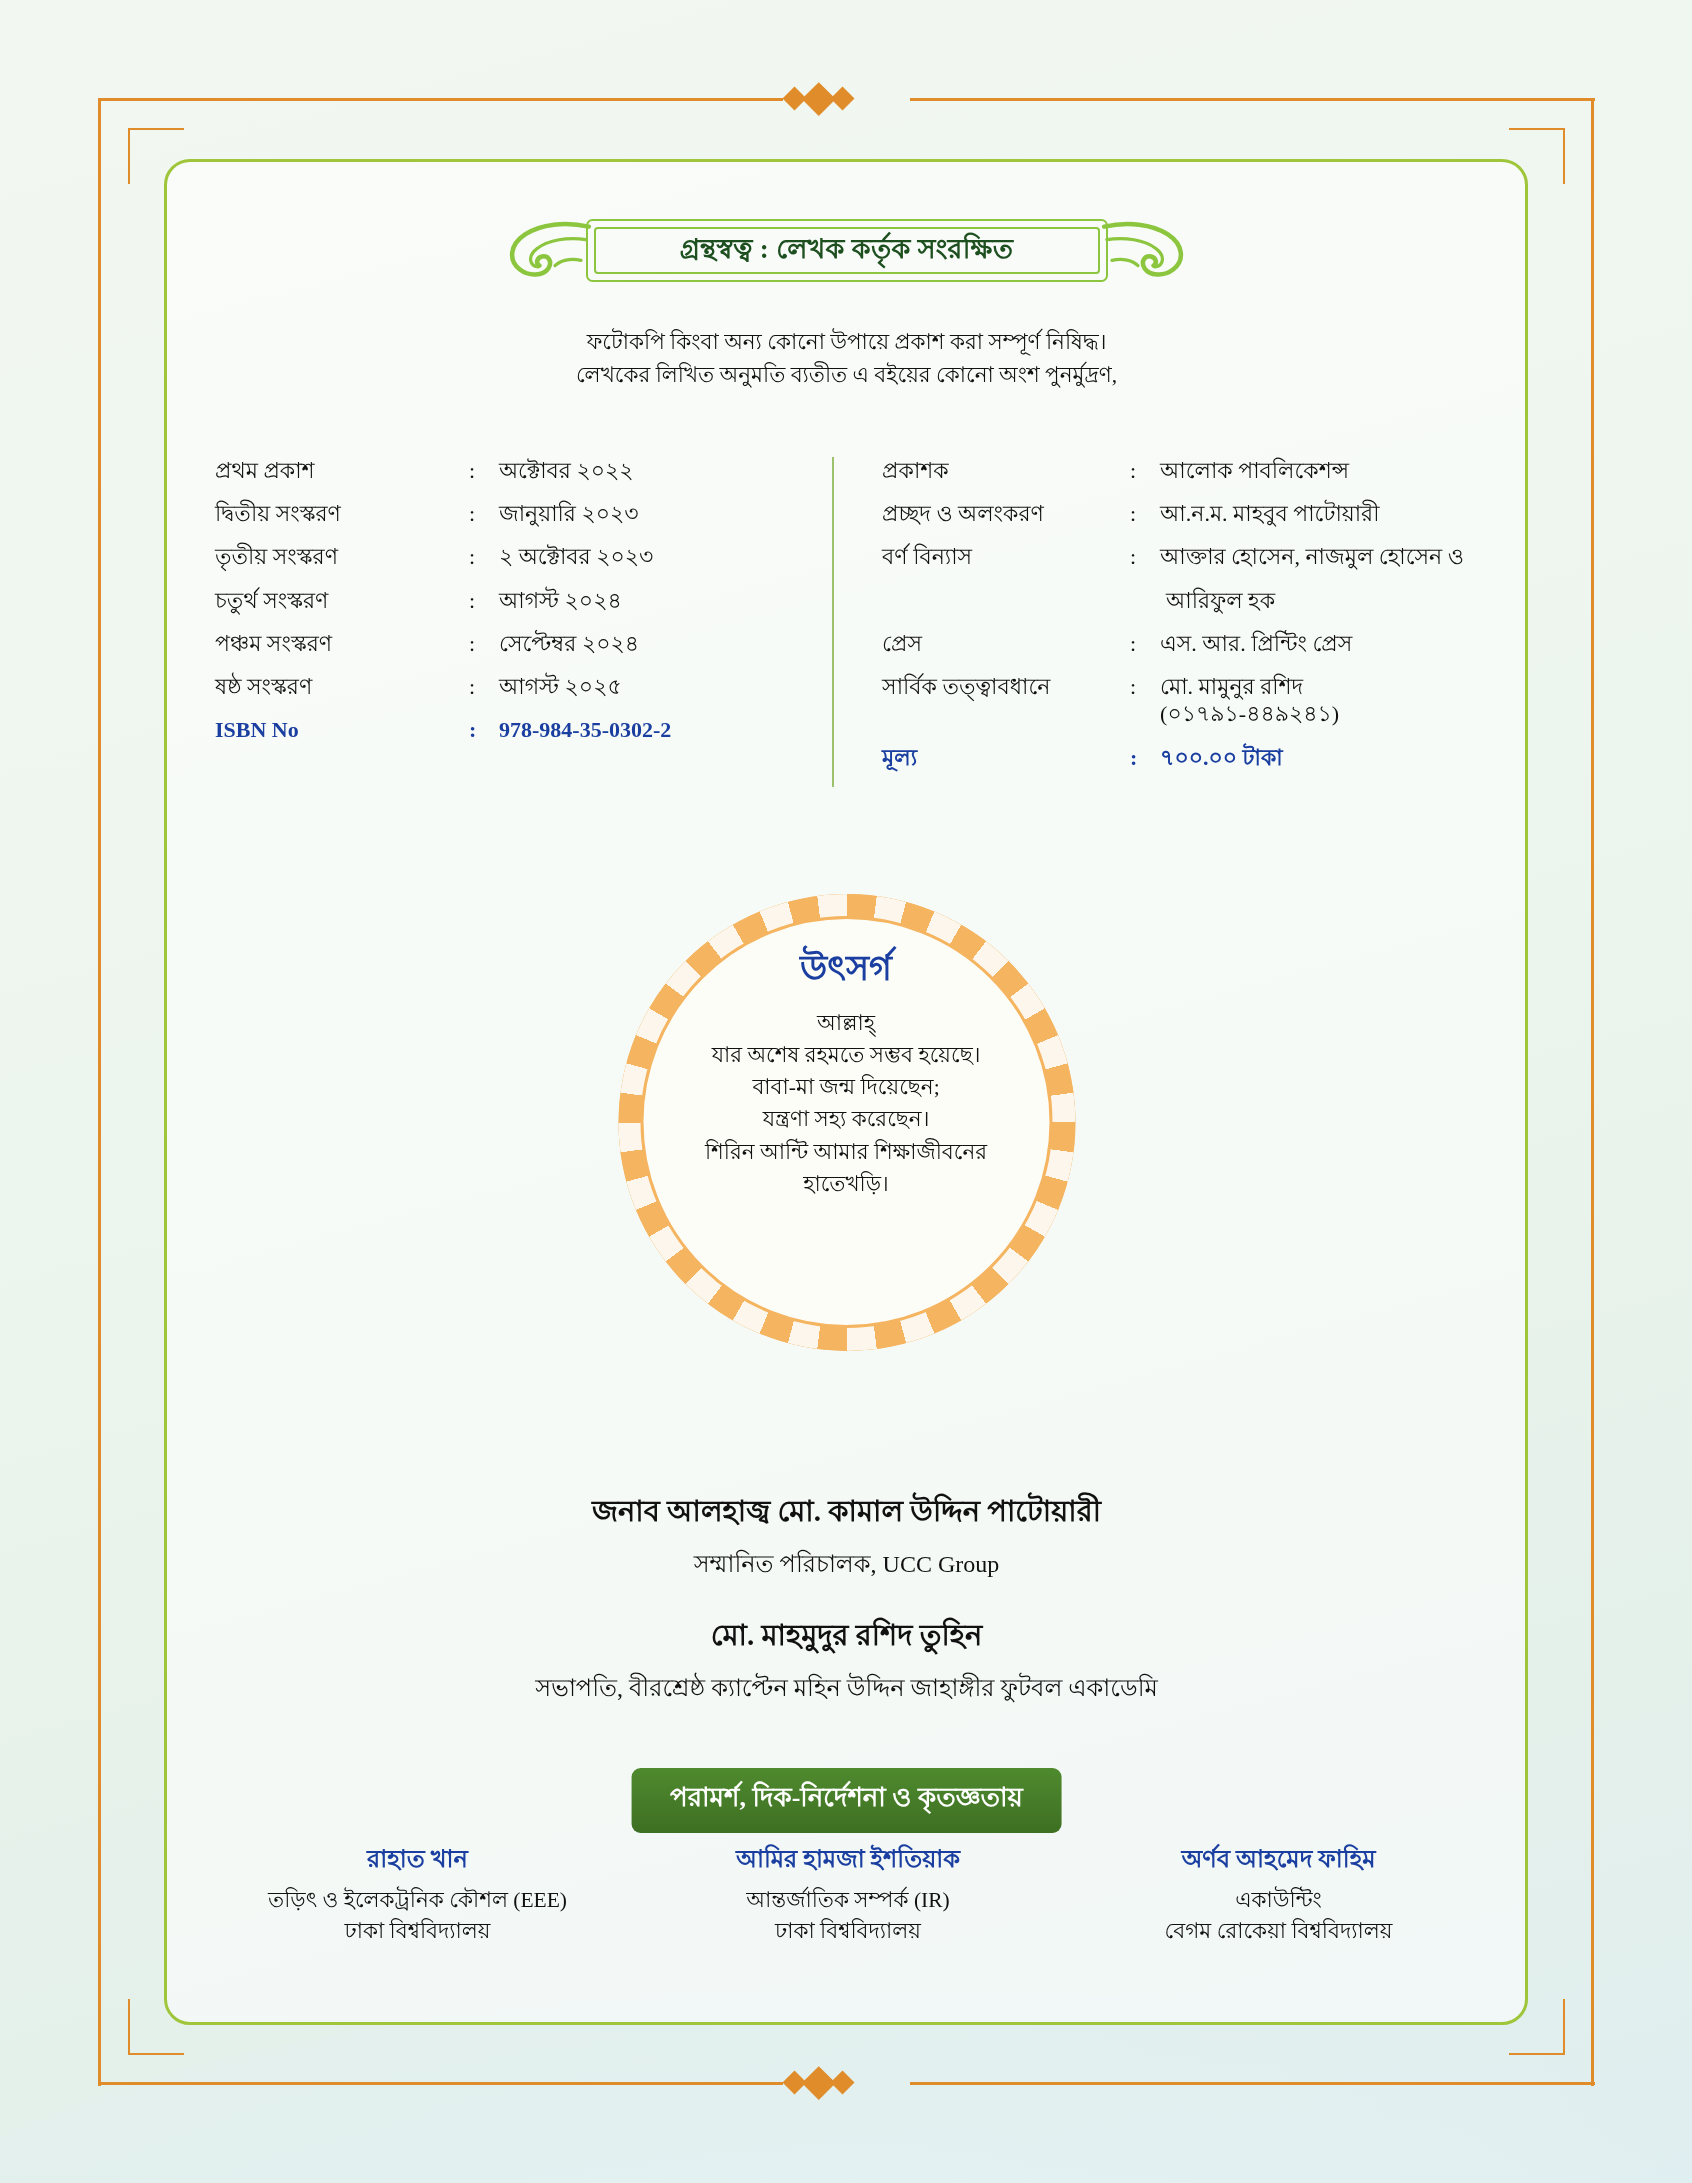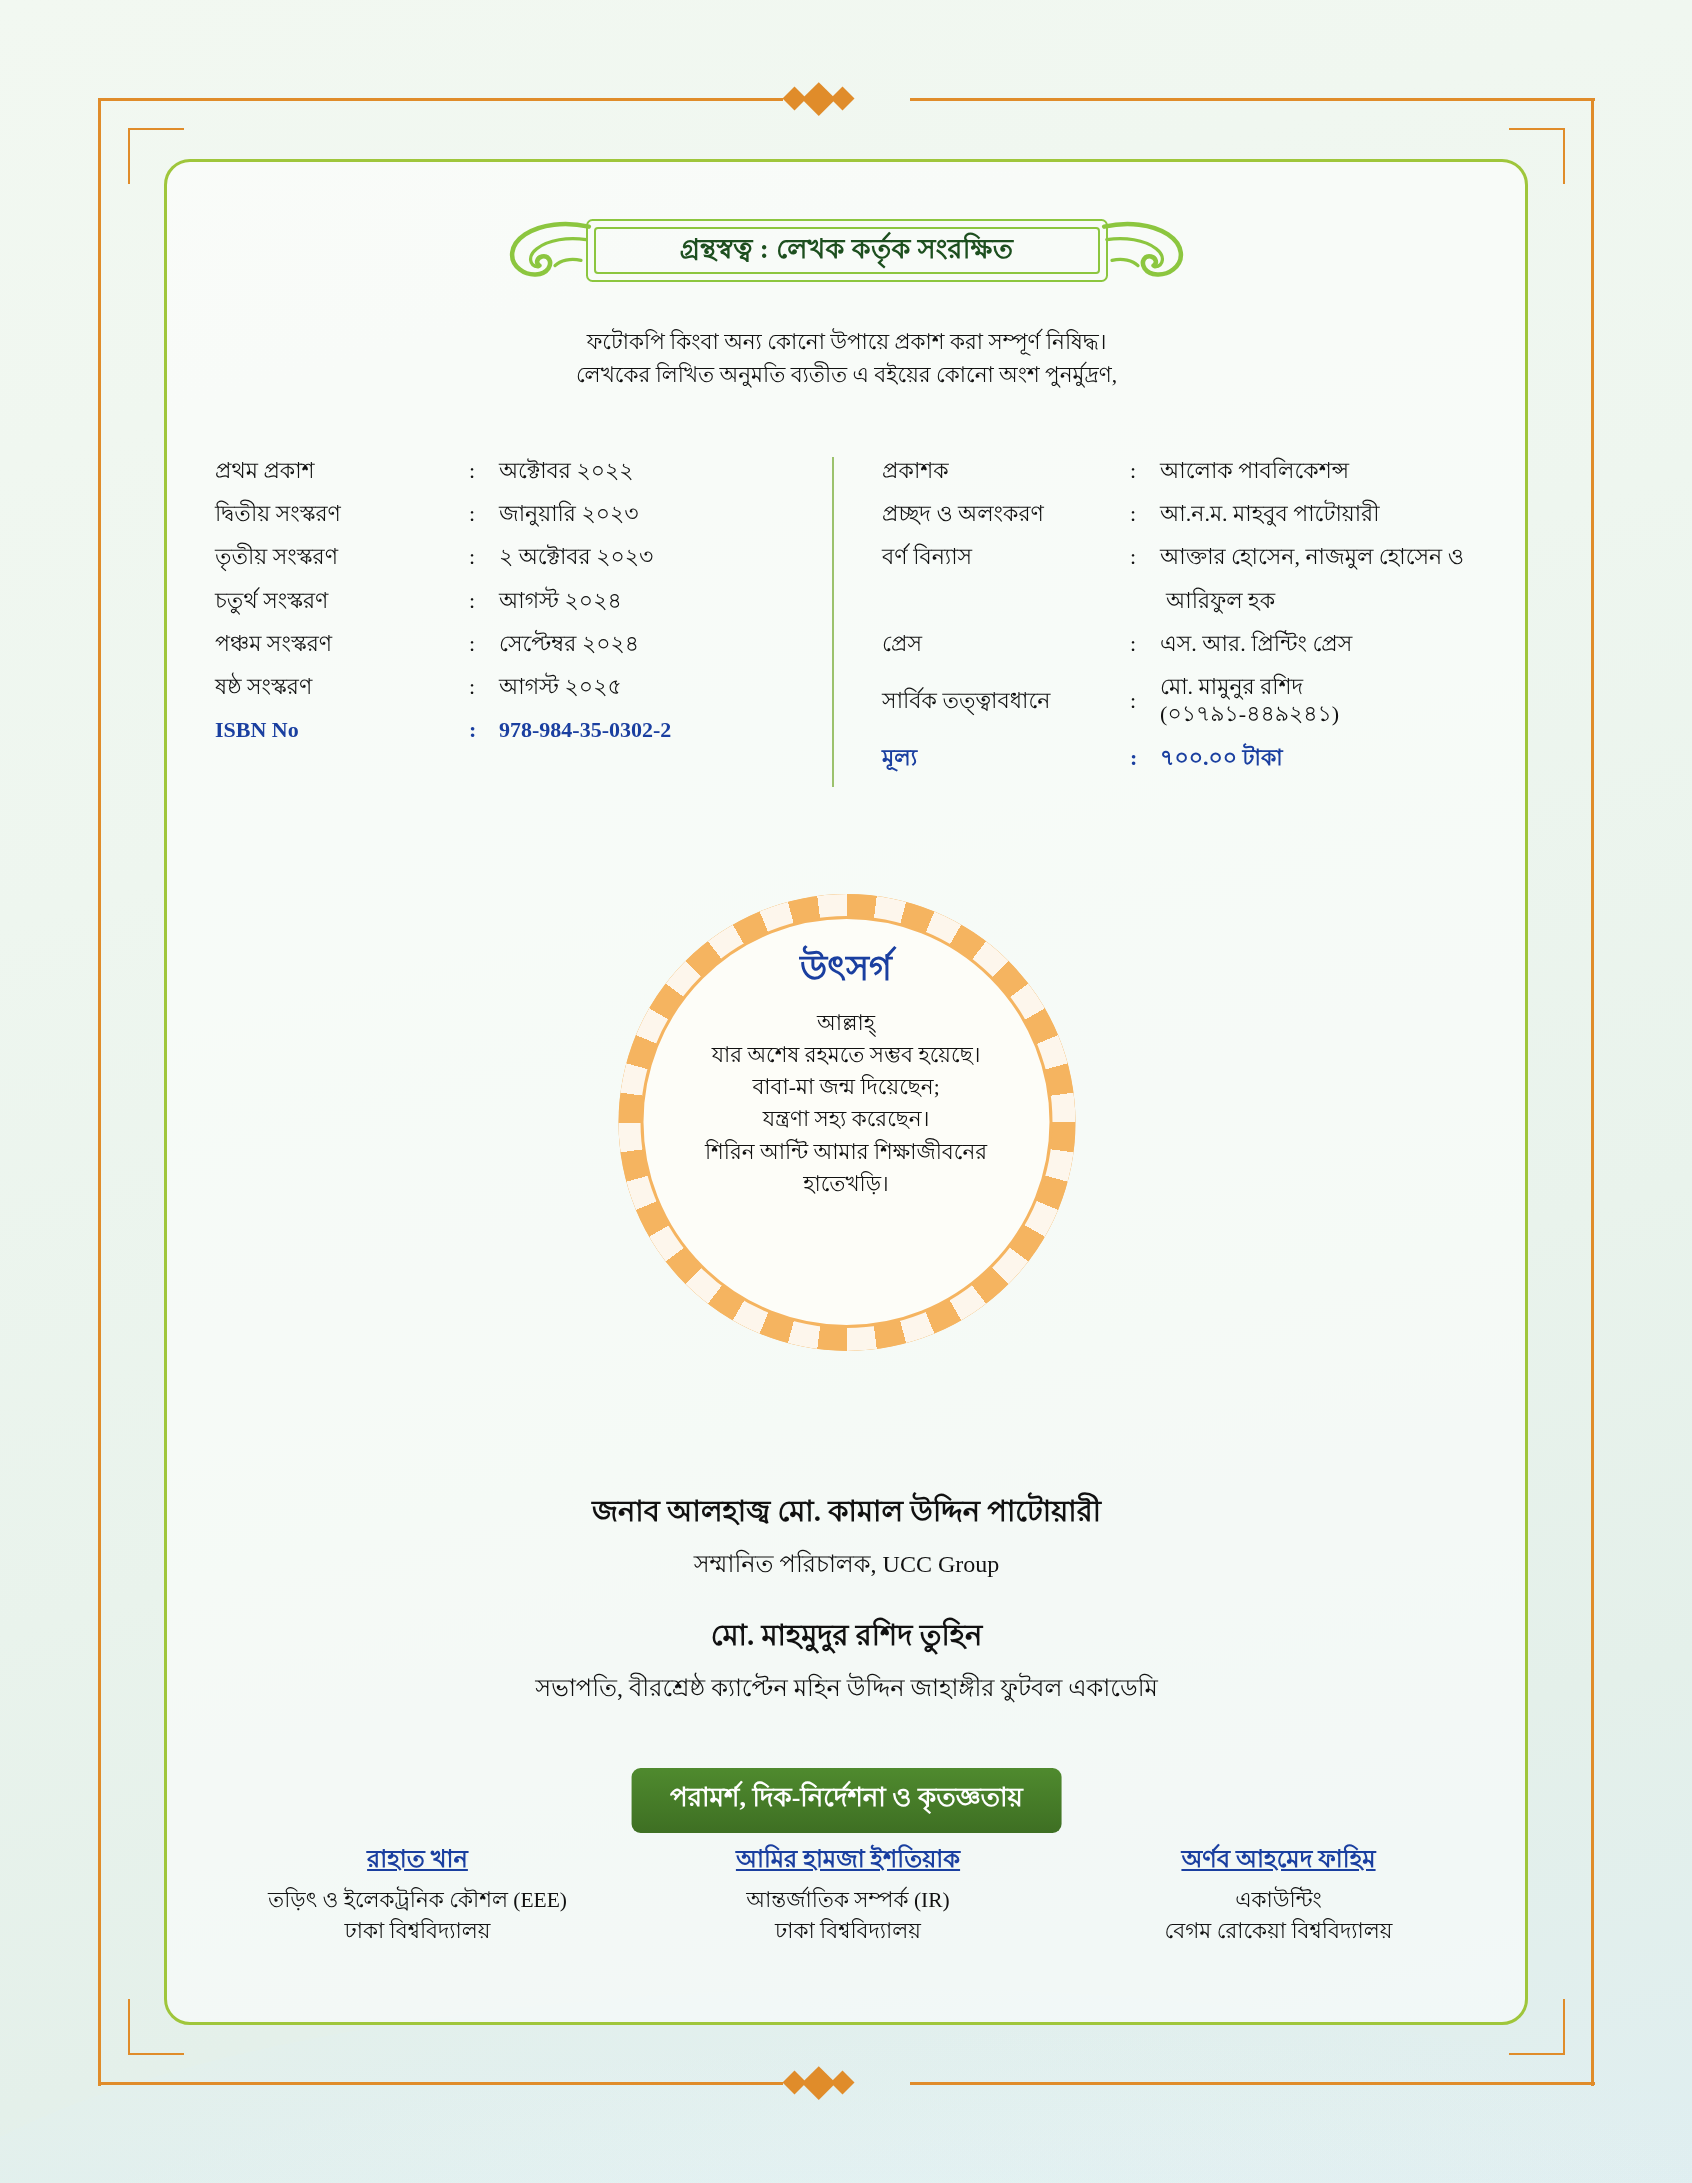--- a/index.html
+++ b/index.html
@@ -132,21 +132,21 @@
     display: flex;
   }
   .col {
     width: 50%;
     box-sizing: border-box;
   }
   .col.left { padding-right: 26px; border-right: 2px solid #9cc26d; }
   .col.right { padding-left: 20px; margin-left: 28px; }
   .row {
     display: flex;
-    align-items: center;
+    align-items: flex-start;
     font-size: 22px;
     color: #111;
     margin-bottom: 15.7px;
     line-height: 1.25;
   }
   .row .lbl { width: 254px; flex: none; }
   .row .sep { width: 30px; flex: none; }
   .row .val { flex: 1; }
   .col.right .row .lbl { width: 248px; }
   .row.isbn { color: #1a3fa0; font-weight: bold; }
@@ -249,21 +249,20 @@
     display: flex;
     justify-content: space-between;
     text-align: center;
   }
   .advisor { width: 405px; }
   .advisor .a-name {
     font-size: 24px;
     font-weight: bold;
     color: #1a3fa0;
     margin-bottom: 5.2px;
-    text-decoration: underline;
   }
   .advisor .a-line {
     font-size: 21.5px;
     color: #111;
     line-height: 1.45;
   }
 </style>
 </head>
 <body>
 

